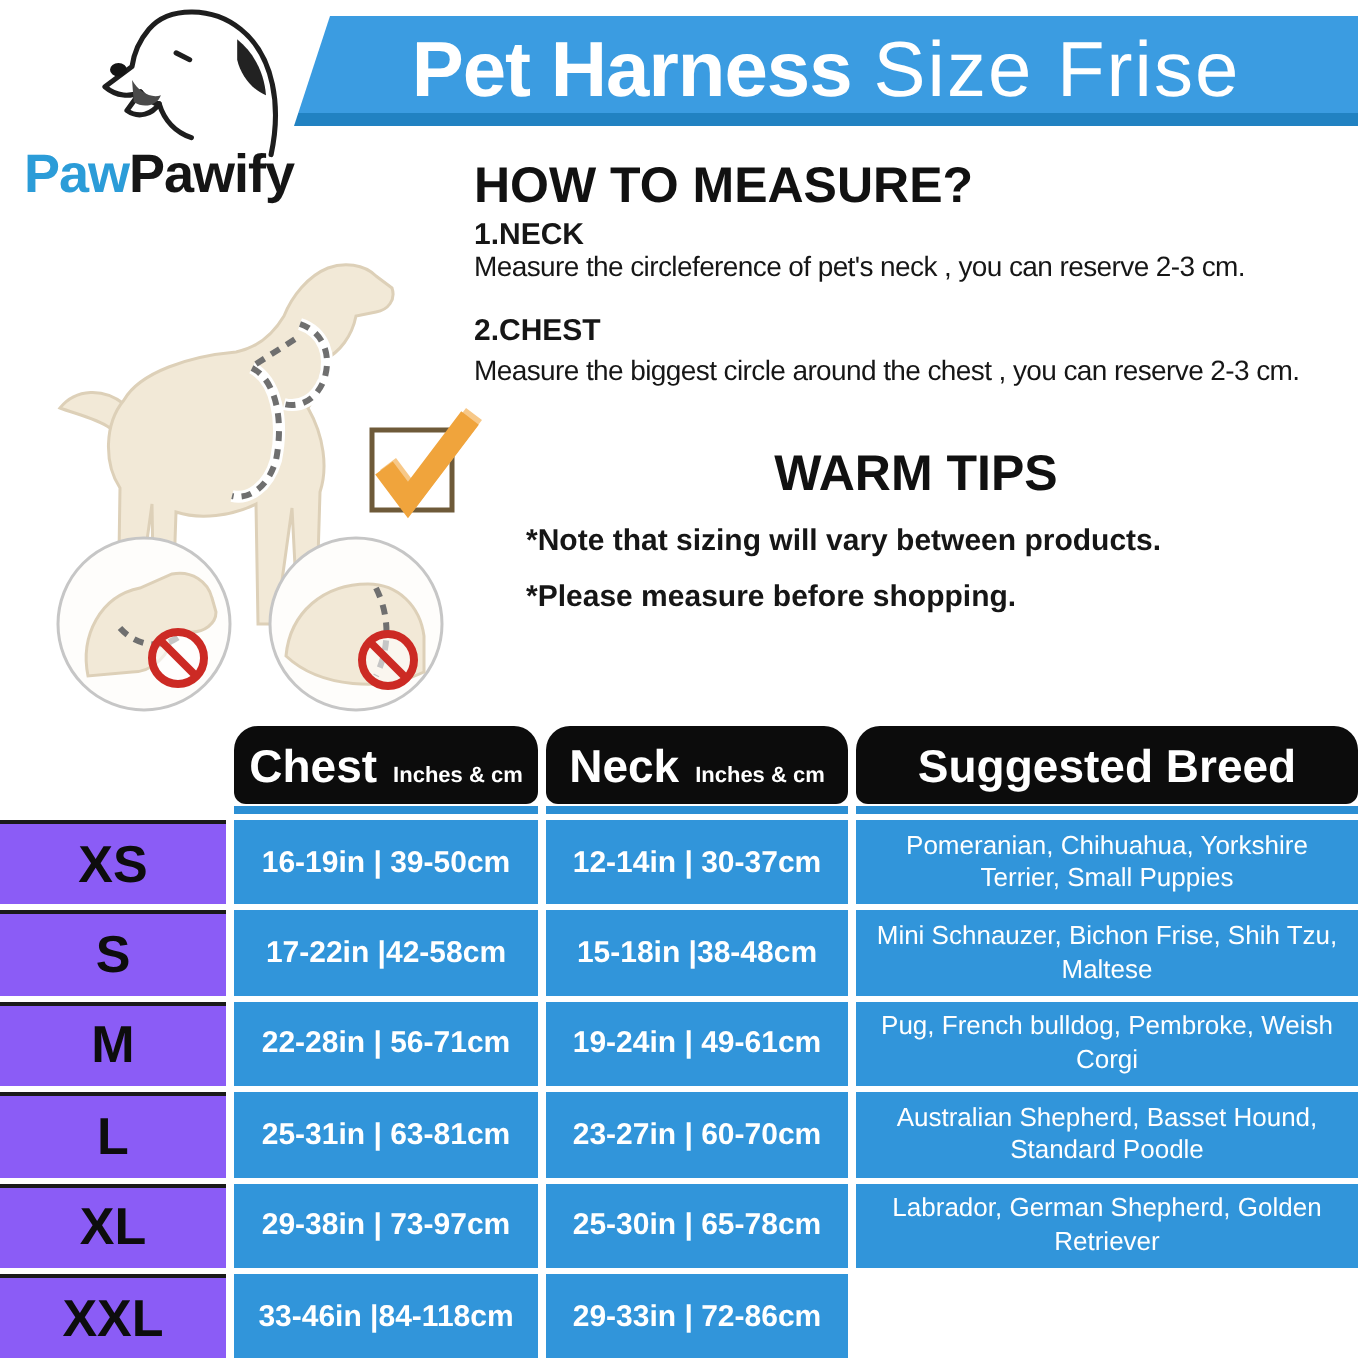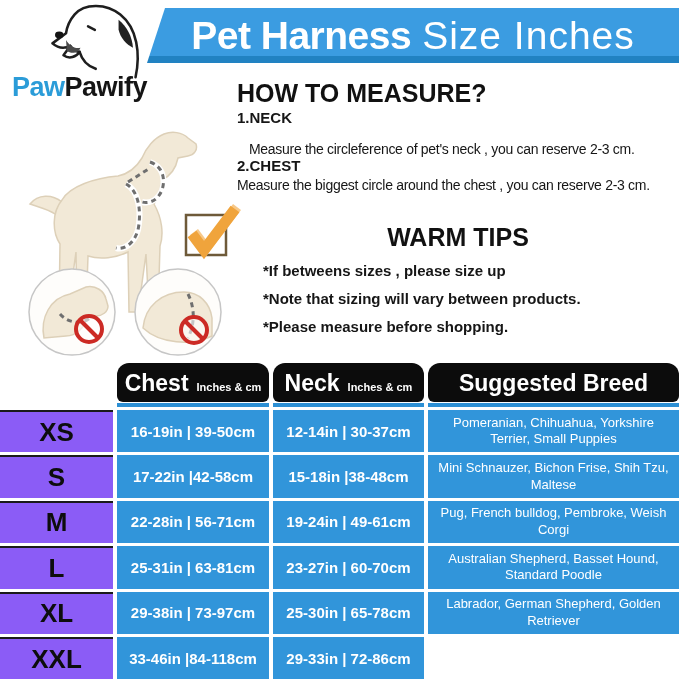--- a/index.html
+++ b/index.html
@@ -24,21 +24,21 @@
   .check{position:absolute;left:181px;top:202px;}
   .inset1{position:absolute;left:26px;top:266px;}
   .inset2{position:absolute;left:132px;top:266px;}
 
   
   .h-measure{position:absolute;left:237px;top:79px;width:442px;text-align:left;
              font-size:25px;font-weight:800;color:#111;}
   .step-label{position:absolute;left:237px;font-size:15px;font-weight:700;color:#161616;}
   .step-text{position:absolute;left:237px;font-size:14px;font-weight:400;letter-spacing:-.3px;
              color:#161616;white-space:nowrap;}
-  .s1l{top:109px;} .s1t{top:141px;margin-left:12px;} .s2l{top:157px;} .s2t{top:177px;}
+  .s1l{top:109px;} .s1t{top:125px;} .s2l{top:157px;} .s2t{top:177px;}
   .h-tips{position:absolute;left:237px;top:223px;width:442px;text-align:center;
           font-size:25px;font-weight:800;color:#111;}
   .tips{position:absolute;left:263px;top:257px;}
   .tip{font-size:15px;font-weight:600;color:#161616;line-height:28px;white-space:nowrap;}
 
   
   .size-table{position:absolute;left:0;top:363px;width:679px;height:316px;
               display:grid;grid-template-columns:113px 152px 151px 251px;
               grid-template-rows:44px repeat(6,42.4px);column-gap:4px;row-gap:3px;}
   .hdr{display:flex;flex-direction:column;}
@@ -71,21 +71,21 @@
       <path d="M42,46 C46,53 53,57 59,55 C57,61 49,63 43,59 Z" fill="#4a4a4a" stroke="none"></path>
       <path d="M104,22 C114,30 120,42 121,55 C113,52 106,43 104,34 Z" fill="#222" stroke="none"></path>
       <ellipse cx="34" cy="40" rx="5" ry="4" fill="#141414"></ellipse>
       <path class="ln" d="M68,30 l8,4"></path>
     </svg>
     <div class="brand"><span class="b1">Paw</span><span class="b2">Pawify</span></div>
   </div>
 
   <div class="banner">
     <span class="t-bold">Pet Harness</span>
-    <span class="t-light">Size Inches</span>
+    <span class="t-light">Size Frise</span>
   </div>
 
   <svg class="dog-main" width="205" height="235" viewBox="0 0 205 235">
     <path class="cream" d="M52,102 C42,94 28,94 20,104 C28,107 38,109 45,114 Z"></path>
     <path class="cream" d="M52,100 C60,86 85,78 108,76 C118,74 126,68 132,58 C136,48 144,38 154,34 C162,31 172,32 178,38 L186,44 C188,50 184,55 178,56 L168,58 C166,68 160,76 152,80 C150,90 148,98 144,104 C152,118 154,134 150,146 L148,212 L139,212 L136,154 L128,212 L119,212 L118,152 C106,158 90,160 78,156 L76,214 L67,214 L66,152 L58,210 L49,210 L50,144 C42,132 42,112 52,100 Z"></path>
     <path class="harness-casing" d="M116,84 C128,90 132,110 128,130 C124,144 114,150 106,148"></path>
     <path class="harness" d="M116,84 C128,90 132,110 128,130 C124,144 114,150 106,148"></path>
     <path class="harness-casing" d="M140,62 C152,66 156,78 152,90 C148,100 140,104 132,102"></path>
     <path class="harness" d="M140,62 C152,66 156,78 152,90 C148,100 140,104 132,102"></path>
     <path class="harness" d="M118,82 L140,68"></path>
@@ -118,21 +118,20 @@
   </svg>
 
   <div class="h-measure">HOW TO MEASURE?</div>
   <div class="step-label s1l">1.NECK</div>
   <div class="step-text s1t">Measure the circleference of pet's neck , you can reserve 2-3 cm.</div>
   <div class="step-label s2l">2.CHEST</div>
   <div class="step-text s2t">Measure the biggest circle around the chest , you can reserve 2-3 cm.</div>
 
   <div class="h-tips">WARM TIPS</div>
   <div class="tips">
-    <div class="tip">*If betweens sizes , please size up</div>
     <div class="tip">*Note that sizing will vary between products.</div>
     <div class="tip">*Please measure before shopping.</div>
   </div>
 
   <div class="size-table">
     <div class="hdr-empty"></div>
     <div class="hdr">
       <div class="hdr-box">
           <span class="lbl">Chest</span>
           <span class="unit">Inches &amp; cm</span>

